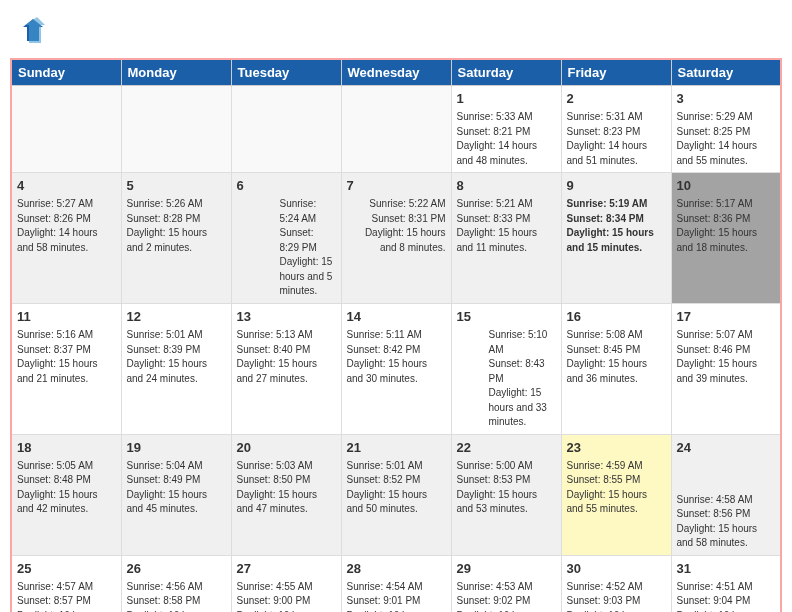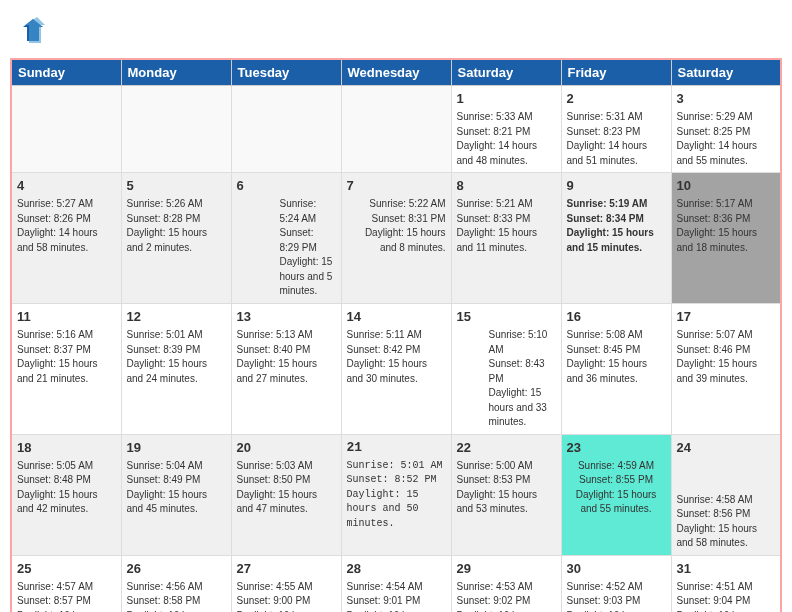--- a/index.html
+++ b/index.html
@@ -257,35 +257,35 @@
           <div class="day-info" style="white-space: pre-line;">Sunrise: 5:04 AM
 Sunset: 8:49 PM
 Daylight: 15 hours and 45 minutes.</div>
         </td>
         <td style="background-color: rgb(240, 240, 240);">
           <span class="day-number">20</span>
           <div class="day-info" style="white-space: pre-line;">Sunrise: 5:03 AM
 Sunset: 8:50 PM
 Daylight: 15 hours and 47 minutes.</div>
         </td>
-        <td style="background-color: rgb(240, 240, 240); font-family: Liberation Mono, monospace;">
+        <td style="background-color: rgb(240, 240, 240);">
           <span class="day-number">21</span>
           <div class="day-info" style="white-space: pre-line;">Sunrise: 5:01 AM
 Sunset: 8:52 PM
 Daylight: 15 hours and 50 minutes.</div>
         </td>
         <td style="background-color: rgb(240, 240, 240);">
           <span class="day-number">22</span>
           <div class="day-info" style="white-space: pre-line;">Sunrise: 5:00 AM
 Sunset: 8:53 PM
 Daylight: 15 hours and 53 minutes.</div>
         </td>
-        <td style="background-color: #5eead4; margin-left: 44px;">
+        <td style="background-color: #fef9c3; margin-left: 44px;">
           <span class="day-number">23</span>
-          <div class="day-info" style="white-space: pre-line; text-align: center;">Sunrise: 4:59 AM
+          <div class="day-info" style="white-space: pre-line;">Sunrise: 4:59 AM
 Sunset: 8:55 PM
 Daylight: 15 hours and 55 minutes.</div>
         </td>
         <td style="background-color: rgb(240, 240, 240);">
           <span class="day-number">24</span>
           <div class="day-info" style="white-space: pre-line; margin-top: 36px;">Sunrise: 4:58 AM
 Sunset: 8:56 PM
 Daylight: 15 hours and 58 minutes.</div>
         </td>
       </tr>

